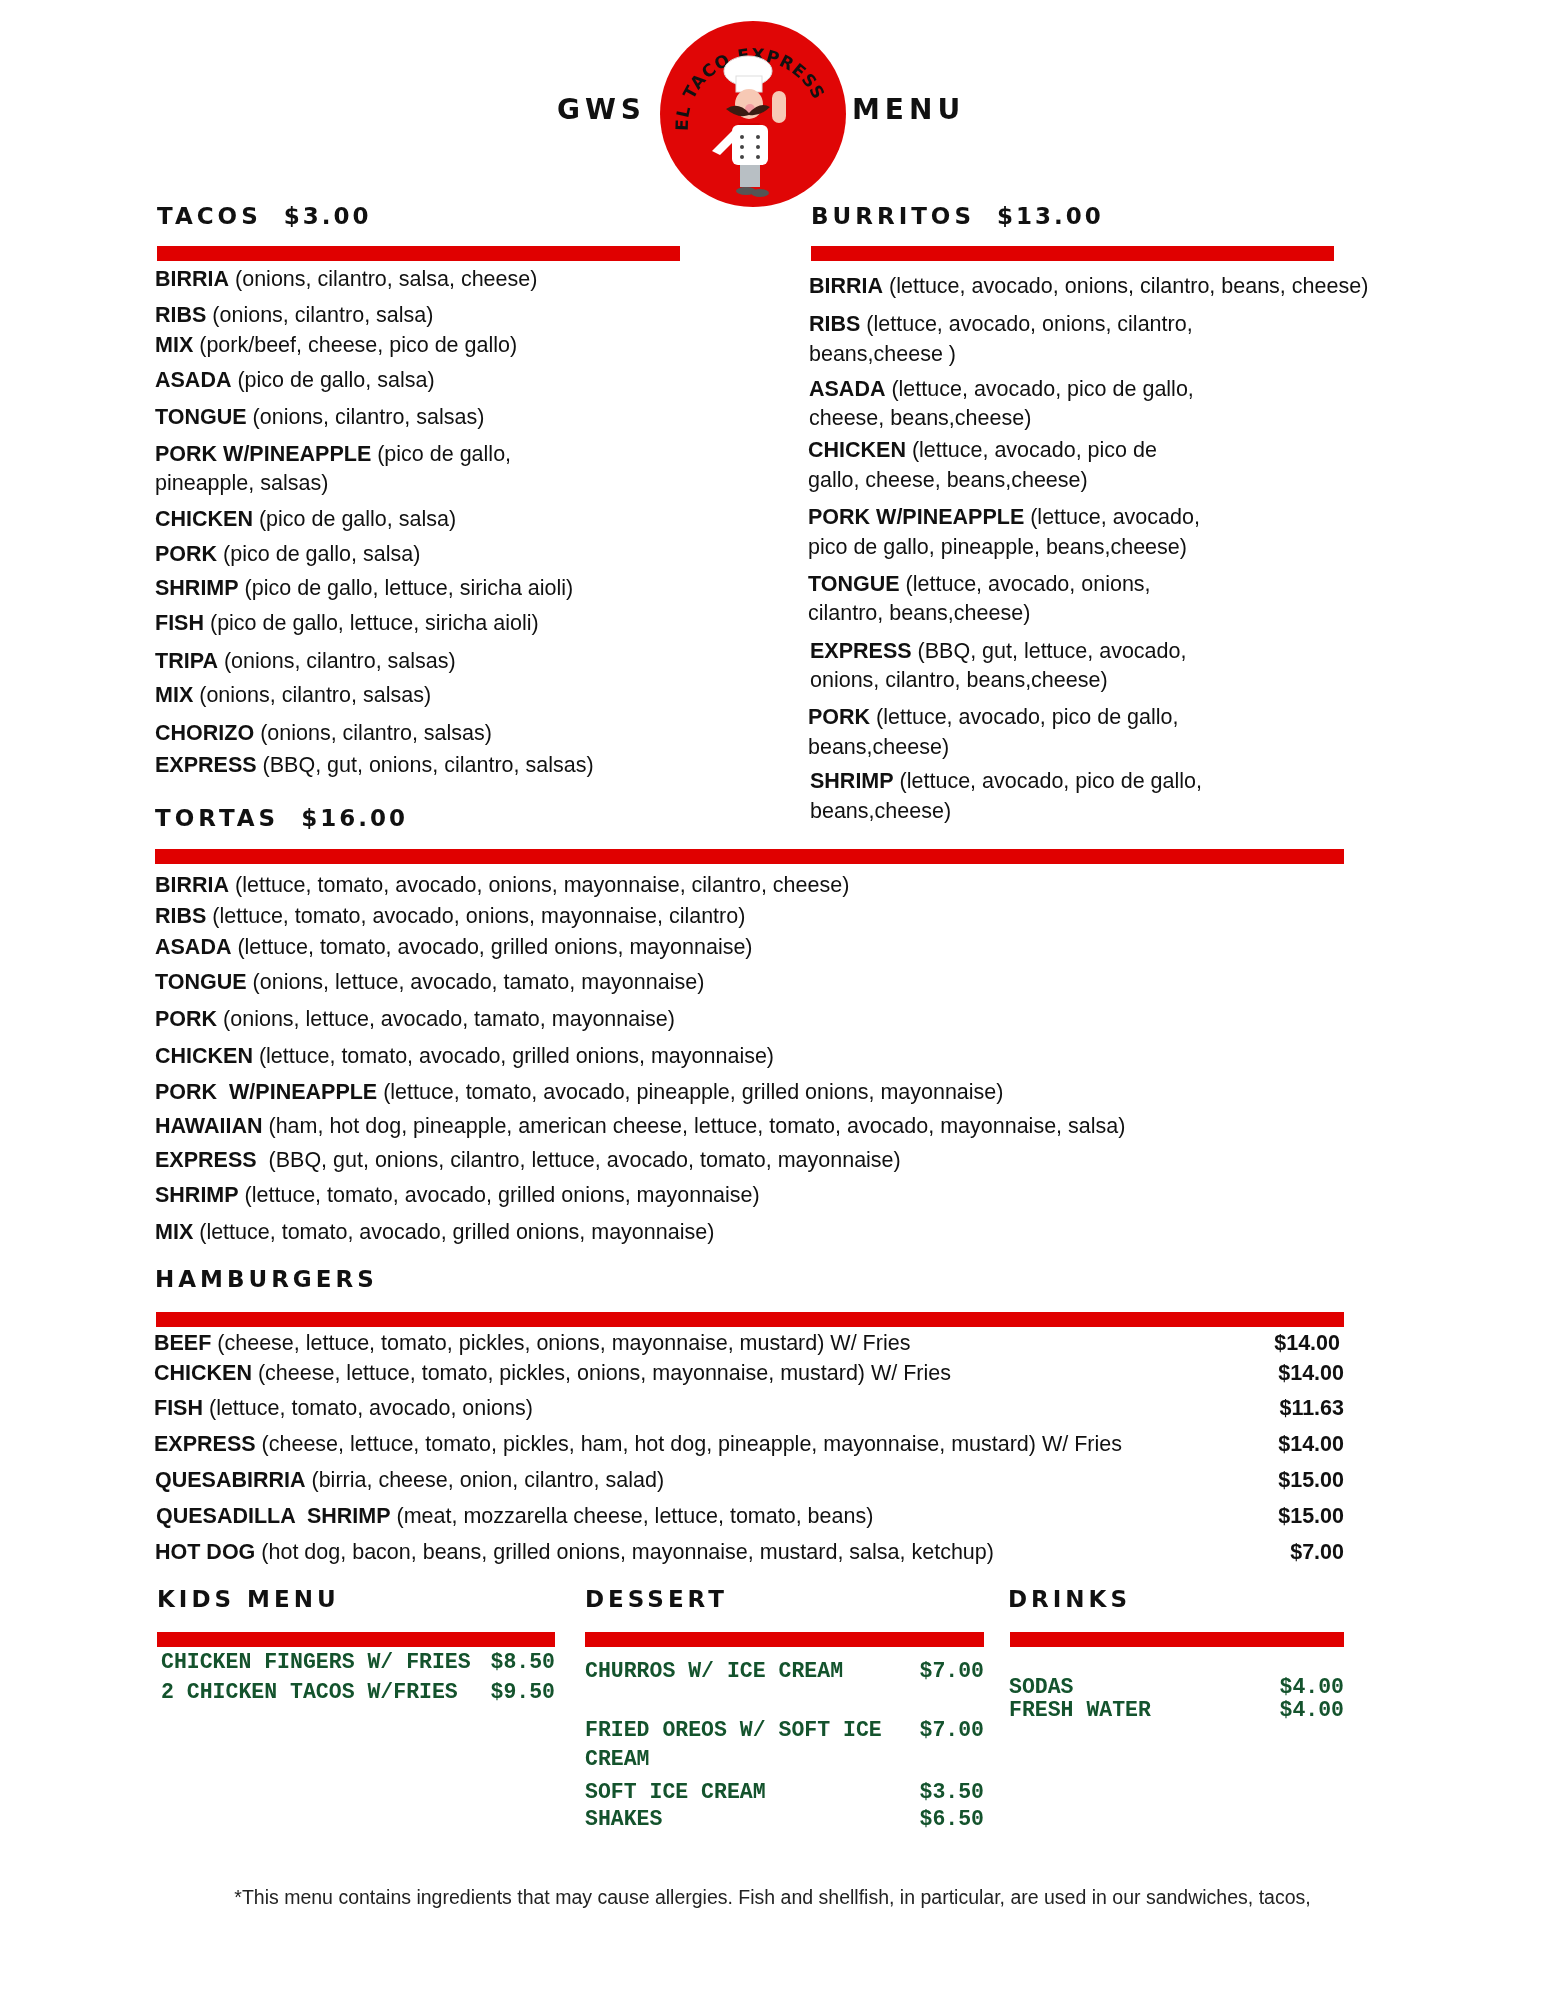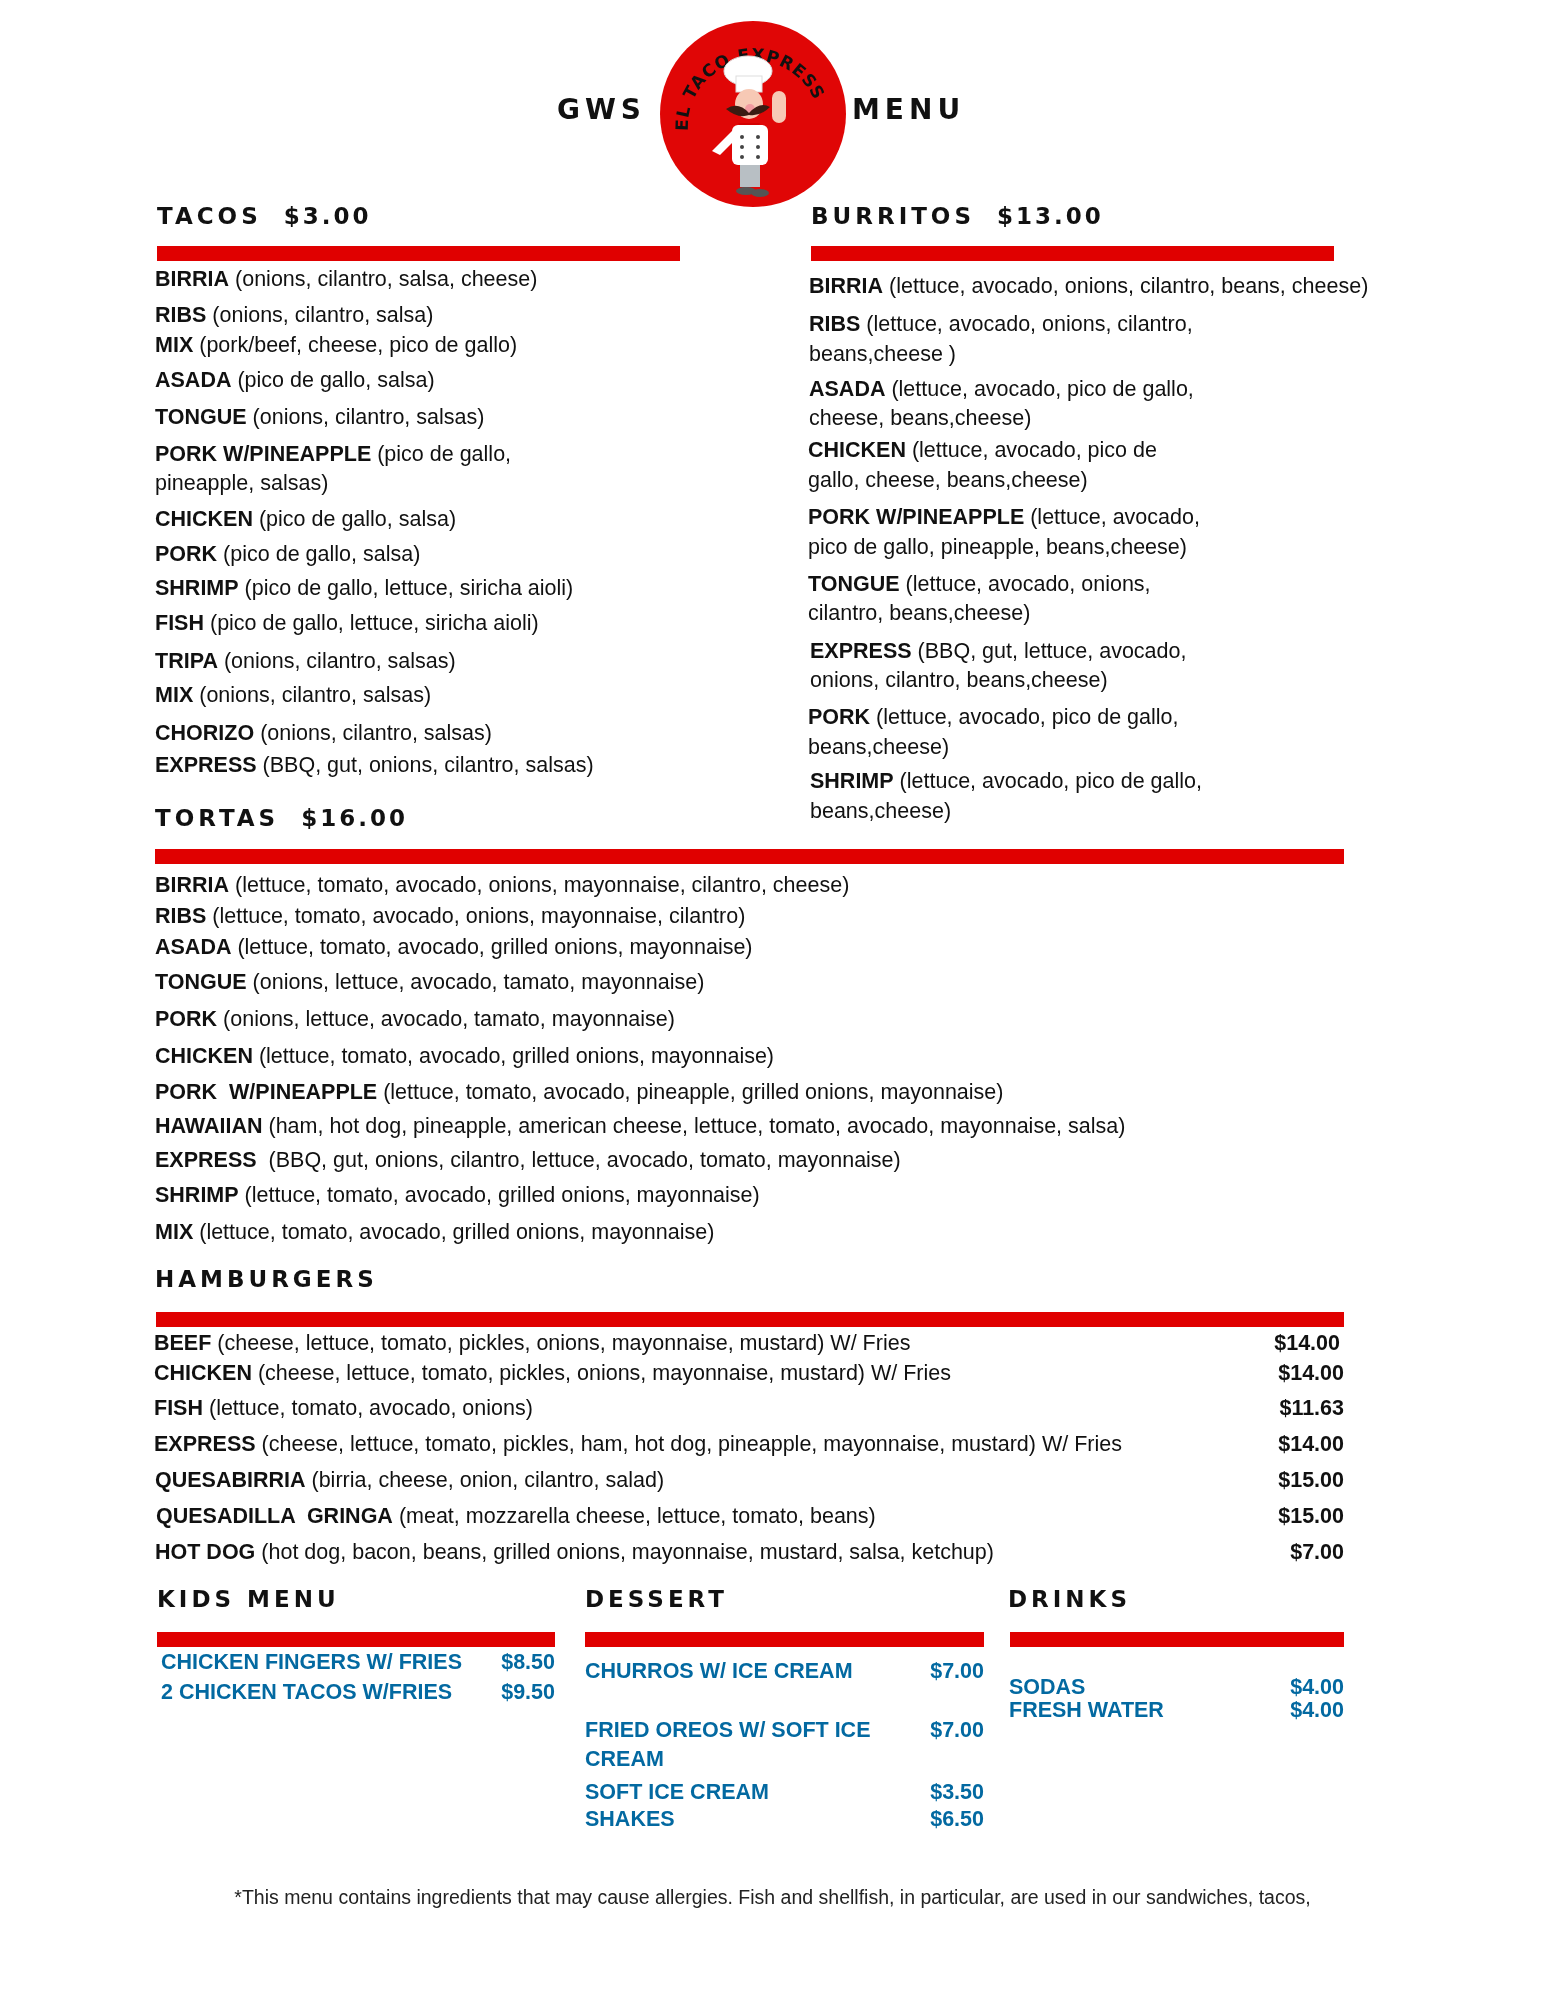--- a/index.html
+++ b/index.html
@@ -7,21 +7,21 @@
          font-family:"Liberation Sans", sans-serif; color:#111111; }
   .abs { position:absolute; }
   .title-word { font-family:"DejaVu Sans", sans-serif; font-weight:bold; font-size:28px; letter-spacing:5px; color:#111; }
   .sec-title { font-family:"DejaVu Sans", sans-serif; font-weight:bold; font-size:23px; letter-spacing:4px; color:#111; white-space:nowrap; }
   .sec-title .price { margin-left:22px; letter-spacing:3px; }
   .bar { position:absolute; height:15px; background:#e00000; }
   .item { position:absolute; font-size:21.5px; line-height:29px; color:#111; white-space:nowrap; }
   .item b { font-weight:bold; }
   .row { position:absolute; left:0; right:0; font-size:21.5px; line-height:28px; white-space:nowrap; }
   .row .p { position:absolute; right:0; top:0; font-weight:bold; }
-  .bold-row { position:absolute; font-size:21.5px; font-weight:bold; line-height:29px; color:#0369a1; }
+  .bold-row { position:absolute; font-size:21.5px; font-weight:bold; line-height:29px; color:#14532d;font-family:Liberation Mono, monospace; }
   .bold-row .p { position:absolute; right:0; top:0; }
   .logo { position:absolute; left:660px; top:21px; width:186px; height:186px; border-radius:50%; background:#e00606; }
   .footer { position:absolute; left:150px; width:1245px; top:1883px; text-align:center; font-size:19.5px; line-height:28px; color:#222; }
 </style>
 </head>
 <body>
 
 <div class="abs title-word" style="left:557px; top:93px;">GWS</div>
 
 <div class="logo">
@@ -124,21 +124,21 @@
 <div class="item" style="left:155px; top:1218px;"><b>MIX</b> <span>(lettuce, tomato, avocado, grilled onions, mayonnaise)</span></div>
 
 <div class="abs sec-title" style="left:155px; top:1266px;">HAMBURGERS</div>
 <div class="bar" style="left:156px; top:1312px; width:1188px;"></div>
 
 <div class="row" style="left:154px; right:205px; top:1329px;"><b>BEEF</b> <span>(cheese, lettuce, tomato, pickles, onions, mayonnaise, mustard) W/ Fries</span><span class="p">$14.00</span></div>
 <div class="row" style="left:154px; right:201px; top:1359px;"><b>CHICKEN</b> <span>(cheese, lettuce, tomato, pickles, onions, mayonnaise, mustard) W/ Fries</span><span class="p">$14.00</span></div>
 <div class="row" style="left:154px; right:201px; top:1394px;"><b>FISH</b> <span>(lettuce, tomato, avocado, onions)</span><span class="p">$11.63</span></div>
 <div class="row" style="left:154px; right:201px; top:1430px;"><b>EXPRESS</b> <span>(cheese, lettuce, tomato, pickles, ham, hot dog, pineapple, mayonnaise, mustard) W/ Fries</span><span class="p">$14.00</span></div>
 <div class="row" style="left:155px; right:201px; top:1466px;"><b>QUESABIRRIA</b> <span>(birria, cheese, onion, cilantro, salad)</span><span class="p">$15.00</span></div>
-<div class="row" style="left:156px; right:201px; top:1502px; white-space:pre;"><b>QUESADILLA  GRINGA</b> <span>(meat, mozzarella cheese, lettuce, tomato, beans)</span><span class="p">$15.00</span></div>
+<div class="row" style="left:156px; right:201px; top:1502px; white-space:pre;"><b>QUESADILLA  SHRIMP</b> <span>(meat, mozzarella cheese, lettuce, tomato, beans)</span><span class="p">$15.00</span></div>
 <div class="row" style="left:155px; right:201px; top:1538px;"><b>HOT DOG</b> <span>(hot dog, bacon, beans, grilled onions, mayonnaise, mustard, salsa, ketchup)</span><span class="p">$7.00</span></div>
 
 <div class="abs sec-title" style="left:157px; top:1586px;">KIDS MENU</div>
 <div class="bar" style="left:157px; top:1632px; width:398px;"></div>
 <div class="bold-row" style="left:161px; width:394px; top:1648px;"><span>CHICKEN FINGERS W/ FRIES</span><span class="p">$8.50</span></div>
 <div class="bold-row" style="left:161px; width:394px; top:1678px;"><span>2 CHICKEN TACOS W/FRIES</span><span class="p">$9.50</span></div>
 
 <div class="abs sec-title" style="left:585px; top:1586px;">DESSERT</div>
 <div class="bar" style="left:585px; top:1632px; width:399px;"></div>
 <div class="bold-row" style="left:585px; width:399px; top:1657px;"><span>CHURROS W/ ICE CREAM</span><span class="p">$7.00</span></div>

